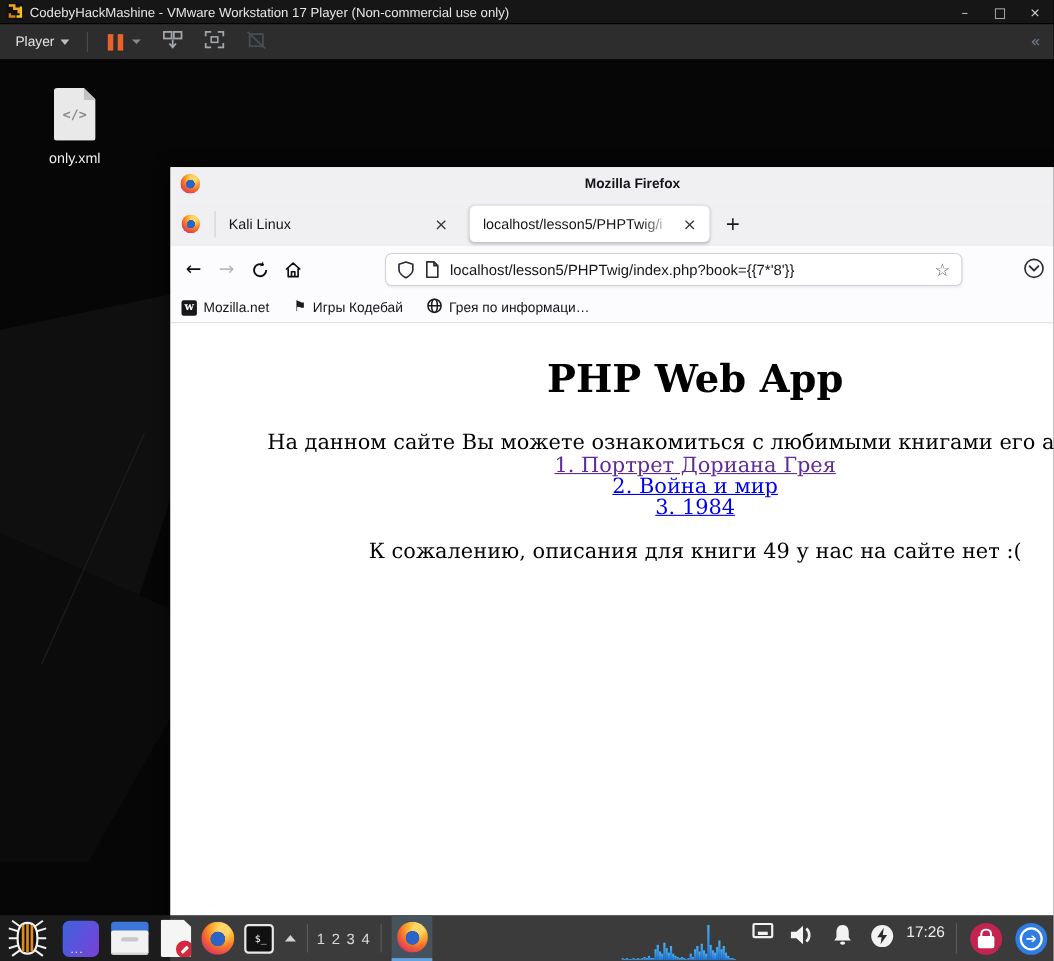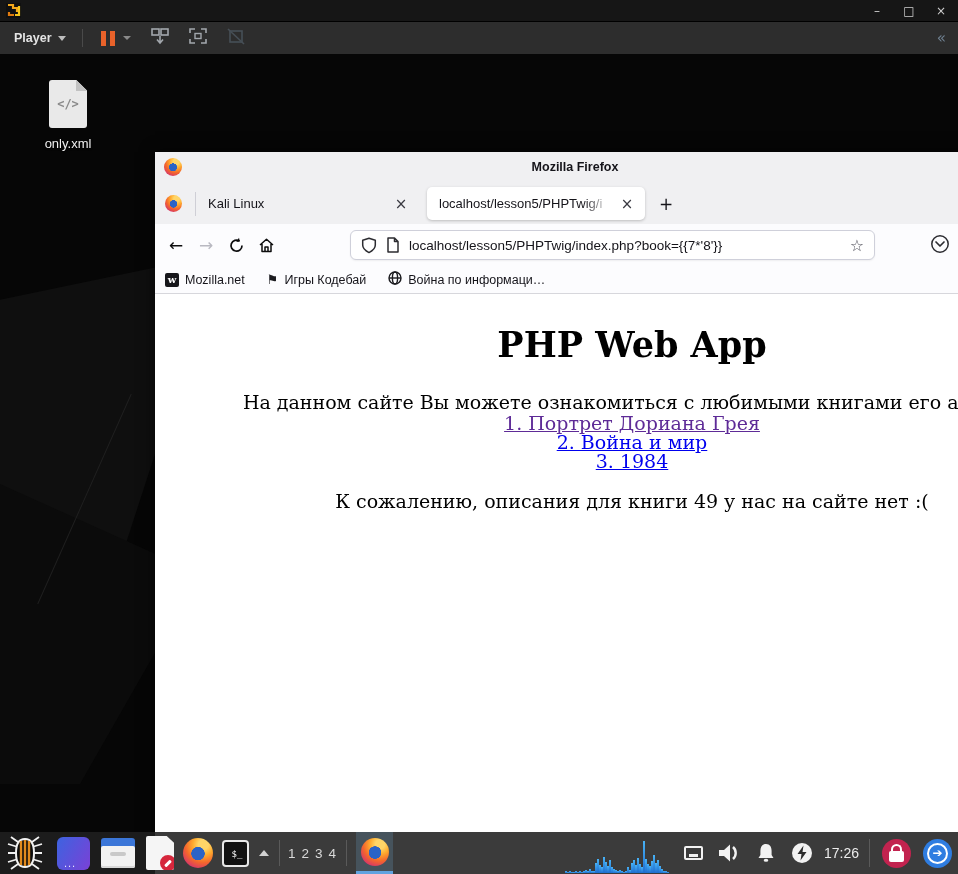--- a/index.html
+++ b/index.html
@@ -8,21 +8,21 @@
 
   
   .vm-titlebar { position:absolute; left:0; top:0; width:958px; height:22px; background:#161616; display:flex; align-items:center; padding:0 6px; border-bottom:1px solid #000; }
   .vm-app-icon { width:15px; height:15px; margin-right:6px; position:relative; flex:0 0 auto; }
   .vm-app-icon svg { display:block; }
   .vm-title { color:#e6e6e6; font-size:12px; white-space:nowrap; }
   .vm-controls { margin-left:auto; display:flex; align-items:center; gap:10px; }
   .vm-ctl { color:#cfcfcf; font-size:12px; width:22px; text-align:center; cursor:default; font-family:"DejaVu Sans", sans-serif; }
 
   .vm-toolbar { position:absolute; left:0; top:22px; width:958px; height:32px; background:#2d2d2d; display:flex; align-items:center; padding:0 8px; }
-  .player-menu { color:#e4e4e4; font-size:12.5px; display:flex; align-items:center; gap:6px; padding:3px 6px;font-weight:bold; }
+  .player-menu { color:#e4e4e4; font-size:12.5px; display:flex; align-items:center; gap:6px; padding:3px 6px; }
   .caret-down { width:0; height:0; border-left:4px solid transparent; border-right:4px solid transparent; border-top:5px solid #bdbdbd; }
   .tb-sep { width:1px; height:18px; background:#4a4a4a; margin:0 10px; }
   .pause-icon { display:flex; gap:4px; margin:0 4px 0 8px; }
   .pause-icon span { display:block; width:5px; height:15px; background:#e8622a; }
   .mini-caret { width:0; height:0; border-left:4px solid transparent; border-right:4px solid transparent; border-top:4px solid #8a8a8a; margin:0 10px 0 4px; }
   .tb-icon { margin:0 9px; opacity:.95; }
   .tb-icon.disabled { opacity:.55; }
   .vm-collapse { margin-left:auto; color:#6f8191; font-size:15px; letter-spacing:-2px; padding-right:6px; font-family:"DejaVu Sans", sans-serif; }
 
   
@@ -99,21 +99,21 @@
   .ff-task { width:30px; height:30px; margin-left:9px; }
   .term-icon { width:27px; height:27px; margin-left:9px; background:#111; border:2px solid #e8e8e8; border-radius:4px; color:#fff; font-family:"DejaVu Sans Mono", monospace; font-size:9px; padding:2px 0 0 3px; line-height:9px; }
   .chev-up { width:0; height:0; border-left:5px solid transparent; border-right:5px solid transparent; border-bottom:6px solid #d2d2d2; margin-left:10px; }
   .pager-sep { width:1px; height:26px; background:#5a5a5a; margin-left:10px; }
   .pager { display:flex; gap:6px; margin-left:8px; color:#d9d9d9; font-size:13.5px; }
   .winbtn { margin-left:9px; width:37px; height:42px; background:#46535c; border-bottom:3px solid #61a3e0; display:flex; align-items:center; justify-content:center; }
   .winbtn .ff-logo { width:28px; height:28px; }
 
   .cpu-graph { margin-left:auto; width:106px; height:40px; display:flex; align-items:flex-end; gap:0; overflow:hidden; }
   .gbar { width:2px; background:linear-gradient(to top,#1f6fd0,#48b2f5); flex:0 0 auto; }
-  .tray { display:flex; align-items:center; }
+  .tray { display:flex; align-items:flex-start; }
   .tray-icon { margin-left:13px; display:flex; align-items:center; }
   .eth-icon { width:19px; height:14px; border:2px solid #f2f2f2; border-radius:2px; position:relative; }
   .eth-icon::after { content:""; position:absolute; left:3px; bottom:1px; width:9px; height:3px; background:#f2f2f2; }
   .clock { margin-left:10px; color:#ececec; font-size:14px; }
   .tray-sep { width:1px; height:28px; background:#5a5a5a; margin-left:10px; }
   .lock-circle { margin-left:12px; width:29px; height:29px; border-radius:50%; background:#c2234f; position:relative; }
   .lock-circle .shackle { position:absolute; left:9px; top:5px; width:11px; height:9px; border:2.5px solid #fff; border-bottom:none; border-radius:6px 6px 0 0; }
   .lock-circle .body { position:absolute; left:7px; top:12px; width:15px; height:11px; background:#fff; border-radius:2px; }
   .upd-circle { margin-left:12px; width:29px; height:29px; border-radius:50%; background:#2f7de1; display:flex; align-items:center; justify-content:center; }
   .upd-circle .ring { width:21px; height:21px; border:2px solid #fff; border-radius:50%; display:flex; align-items:center; justify-content:center; color:#fff; font-size:12px; font-family:"DejaVu Sans", sans-serif; }
@@ -125,20 +125,21 @@
 
   <div class="vm-titlebar">
     <span class="vm-app-icon">
       <svg width="15" height="15" viewBox="0 0 15 15">
         <rect x="0" y="0" width="15" height="15" fill="#101010"></rect>
         <path d="M2 2 L7 2 L7 5 L11 5 L11 9" stroke="#f5a81c" stroke-width="2.2" fill="none"></path>
         <path d="M3 9 L3 12 L8 12" stroke="#e07b10" stroke-width="2.2" fill="none"></path>
         <path d="M9 12 L13 12 L13 3" stroke="#f5c51c" stroke-width="2.2" fill="none"></path>
       </svg>
     </span>
+    <span class="vm-title">CodebyHackMashine - VMware Workstation 17 Player (Non-commercial use only)</span>
     <span class="vm-controls">
       <span class="vm-ctl">–</span>
       <span class="vm-ctl">□</span>
       <span class="vm-ctl">×</span>
     </span>
   </div>
 
   <div class="vm-toolbar">
     <span class="player-menu">
       <span>Player</span>
@@ -256,21 +257,21 @@
           <span>Игры Кодебай</span>
         </span>
         <span class="bm-item">
           <span>
             <svg width="14" height="14" viewBox="0 0 14 14">
               <circle cx="7" cy="7" r="6" stroke="#1b1b1f" stroke-width="1.4" fill="none"></circle>
               <line x1="1" y1="7" x2="13" y2="7" stroke="#1b1b1f" stroke-width="1.4"></line>
               <ellipse cx="7" cy="7" rx="2.6" ry="6" stroke="#1b1b1f" stroke-width="1.4" fill="none"></ellipse>
             </svg>
           </span>
-          <span>Война по информаци…</span>
+          <span>Грея по информаци…</span>
         </span>
       </div>
 
       <div class="ff-content">
         <div class="page-h1">PHP Web App</div>
         <div class="page-intro">На данном сайте Вы можете ознакомиться с любимыми книгами его автора:</div>
         <a class="book-link visited">1. Портрет Дориана Грея</a>
         <a class="book-link unvisited">2. Война и мир</a>
         <a class="book-link unvisited">3. 1984</a>
         <div class="page-msg">К сожалению, описания для книги 49 у нас на сайте нет :(</div>

